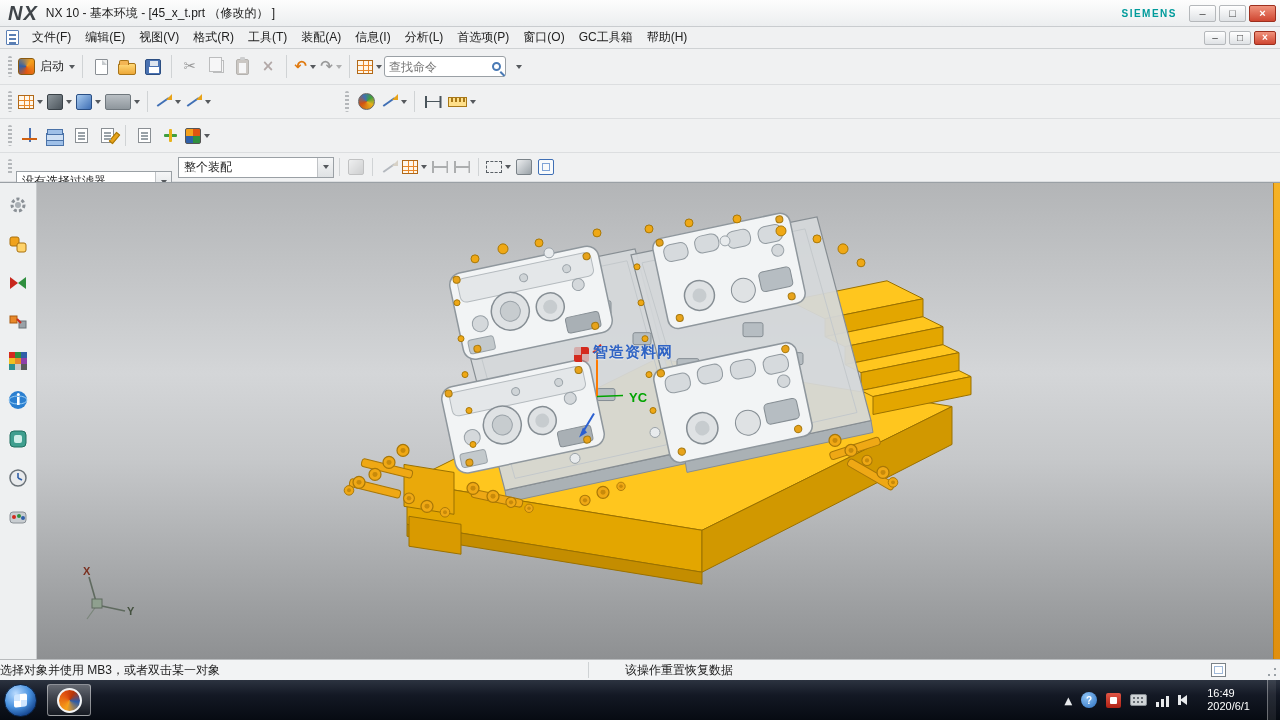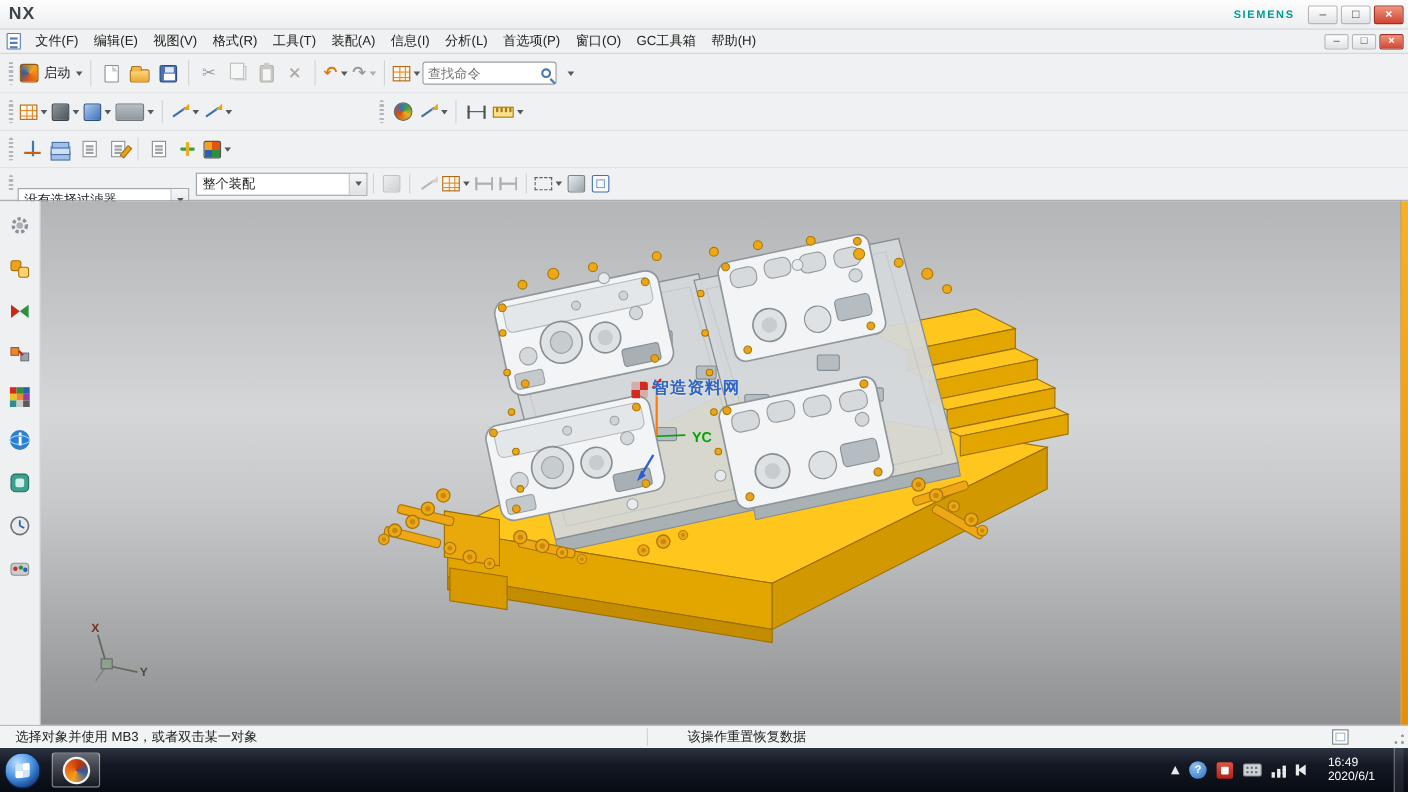--- a/index.html
+++ b/index.html
@@ -2,21 +2,21 @@
 <html><head>
 <meta charset="utf-8">
 <style>
   *{box-sizing:border-box;margin:0;padding:0;}
   html,body{width:1280px;height:720px;overflow:hidden;}
   body{font-family:"Liberation Sans","DejaVu Sans",sans-serif;font-size:12px;color:#222;background:#f0f1f2;}
   .screen{position:relative;width:1280px;height:720px;display:flex;flex-direction:column;}
 
   
   .titlebar{height:27px;display:flex;align-items:center;background:linear-gradient(#fdfdfd,#eceef0);border-bottom:1px solid #c9cccf;padding:0 4px;flex:0 0 auto;}
-  .nx-logo{font-weight:bold;font-size:16px;color:#3f4449;margin:0 8px 0 4px;letter-spacing:1px;}
+  .nx-logo{font-weight:bold;font-style:italic;font-size:20px;color:#3f4449;margin:0 8px 0 4px;letter-spacing:1px;}
   .title-text{font-size:12px;color:#1a1a1a;}
   .brand{margin-left:auto;color:#009b9b;font-weight:bold;font-size:10px;letter-spacing:1.5px;margin-right:12px;}
   .winbtns{display:flex;gap:3px;}
   .wbtn{width:27px;height:17px;display:flex;align-items:center;justify-content:center;border:1px solid #b5b8bb;border-radius:2px;background:linear-gradient(#ffffff,#dfe2e5);font-size:11px;color:#444;line-height:1;}
   .wbtn.close{background:linear-gradient(#f0937c,#cf4631);border-color:#9c2f1e;color:#fff;font-weight:bold;}
   .winbtns.small .wbtn{width:22px;height:14px;font-size:10px;}
 
   
   .menubar{height:22px;display:flex;align-items:center;background:#f0f1f2;border-bottom:1px solid #cfd2d4;padding:0 4px;flex:0 0 auto;}
   .doc-icon{width:13px;height:15px;background:#fff;border:1px solid #5a7fb5;border-radius:1px;margin:0 6px 0 2px;position:relative;}
@@ -100,21 +100,21 @@
   .right-strip{width:7px;background:linear-gradient(180deg,#f6b226,#e08f0e);border-left:1px solid #bf7d0b;flex:0 0 auto;}
   .model-svg{position:absolute;inset:0;width:100%;height:100%;}
   .watermark{position:absolute;left:537px;top:160px;display:flex;align-items:flex-end;gap:4px;}
   .wm-mark{width:15px;height:15px;background:conic-gradient(#d42a1e 0 25%,rgba(212,42,30,.25) 0 50%,#d42a1e 0 75%,rgba(212,42,30,.25) 0);border-radius:2px;}
   .wm-text{color:#2f63c4;font-weight:bold;font-size:15px;letter-spacing:1px;text-shadow:0 1px 1px rgba(255,255,255,.5);}
   .view-label{position:absolute;left:8px;bottom:6px;color:#e8872a;font-size:13px;letter-spacing:1px;}
   .triad{position:absolute;left:30px;bottom:30px;}
 
   
   .statusbar{height:21px;position:relative;display:flex;align-items:center;background:#f2f3f4;border-top:1px solid #b8bbbd;font-size:12px;flex:0 0 auto;}
-  .status-left{padding-left:14px;}
+  .status-left{padding-left:0;}
   .status-center{position:absolute;left:625px;}
   .status-divider{position:absolute;left:588px;top:2px;bottom:2px;width:1px;background:#cfd2d4;}
   .status-icon{position:absolute;right:54px;top:3px;width:15px;height:14px;border:1px solid #7a8288;background:#fff;}
   .status-icon::after{content:"";position:absolute;inset:2px;border:1px solid #9fb8d8;}
   .grip-corner{position:absolute;right:3px;bottom:3px;width:10px;height:10px;background:
      radial-gradient(circle at 8px 2px,#9aa0a5 1.2px,transparent 1.5px),
      radial-gradient(circle at 8px 8px,#9aa0a5 1.2px,transparent 1.5px),
      radial-gradient(circle at 2px 8px,#9aa0a5 1.2px,transparent 1.5px);}
 
   
@@ -137,20 +137,21 @@
   .clock{font-size:11px;line-height:13px;color:#fff;padding:0 8px;}
   .show-desktop{width:9px;height:40px;border-left:1px solid rgba(255,255,255,.35);background:rgba(255,255,255,.08);flex:0 0 auto;}
 </style>
 </head>
 <body>
 
 <div class="screen">
 
   <div class="titlebar">
     <span class="nx-logo">NX</span>
+    <span class="title-text">NX 10 - 基本环境 - [45_x_t.prt （修改的） ]</span>
     <span class="brand">SIEMENS</span>
     <span class="winbtns">
       <span class="wbtn">–</span>
       <span class="wbtn">□</span>
       <span class="wbtn close">×</span>
     </span>
   </div>
 
   <div class="menubar">
     <span class="doc-icon"></span>

